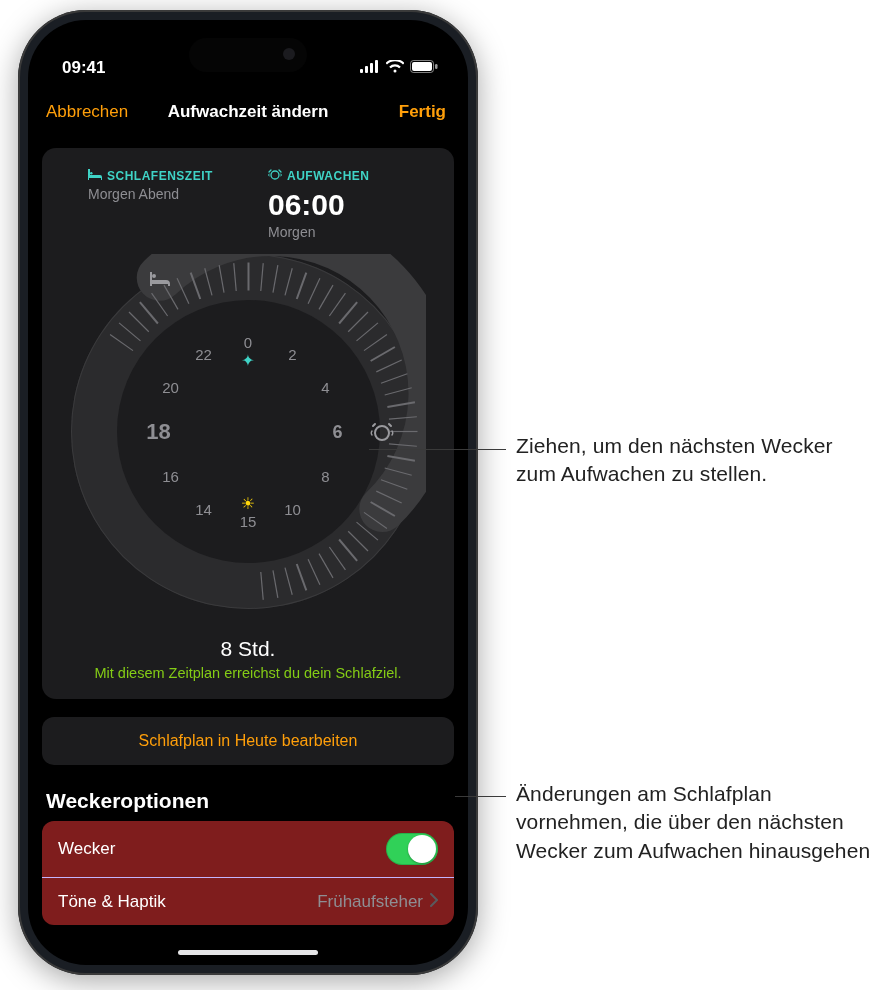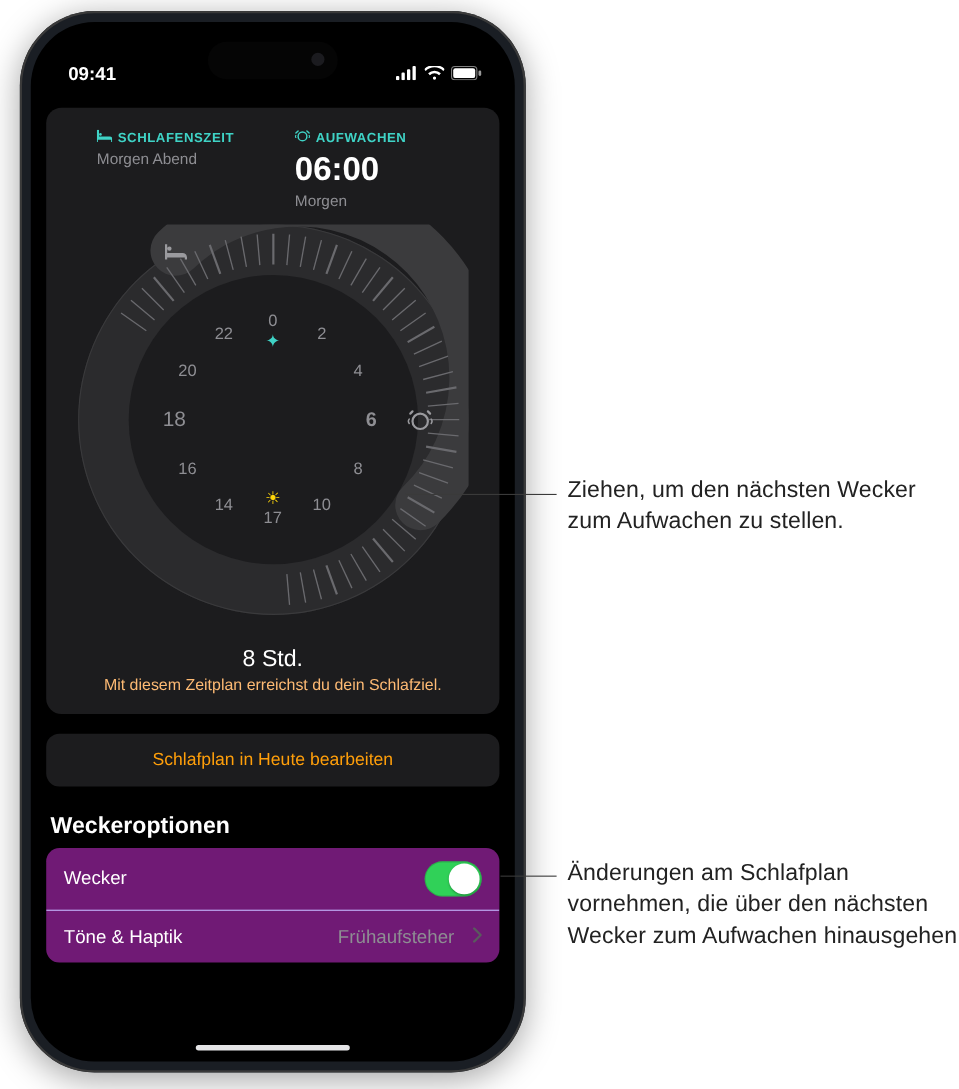--- a/index.html
+++ b/index.html
@@ -164,21 +164,21 @@
   .handle svg { width:24px; height:24px; }
 
   .duration {
     margin-top: 28px;
     text-align:center;
   }
   .duration-main {
     color:#fff; font-size:21px;
   }
   .duration-sub {
-    color:#fdba74; font-size:14.5px; margin-top:4px;
+    color:#84cc16; font-size:14.5px; margin-top:4px;
   }
 
   .edit-btn {
     margin-top:18px;
     background:#1c1c1e;
     border-radius:12px;
     height:48px;
     display:flex;
     align-items:center;
     justify-content:center;
@@ -188,36 +188,36 @@
   }
 
   .section-header {
     color:#fff;
     font-size:21px;
     font-weight:700;
     margin: 24px 4px 8px 4px;
   }
 
   .opt-list {
-    background:#701a75;
+    background:#7f1d1d;
     border-radius:12px;
     overflow:hidden;
   }
   .opt-row {
     display:flex;
     align-items:center;
     justify-content:space-between;
     padding: 12px 16px;
     min-height:48px;
     color:#fff;
     font-size:17px;
     border-top:1px solid #c4b5fd;
   }
   .opt-row:first-child { border-top:none; }
-  .opt-row .val { color:#8e8e93; display:flex; align-items:center; gap:17px; }
+  .opt-row .val { color:#8e8e93; display:flex; align-items:center; gap:7px; }
 
   .switch {
     width:52px; height:32px; border-radius:16px;
     background:#30d158;
     position:relative;
     box-shadow: inset 0 0 0 1px rgba(0,0,0,.15);
   }
   .switch::after {
     content:""; position:absolute; right:2px; top:2px;
     width:28px;height:28px;border-radius:50%;
@@ -278,20 +278,25 @@
         <span>
           <svg width="28" height="13" viewBox="0 0 28 13">
               <rect x="0.5" y="0.5" width="23" height="12" rx="3" fill="none" stroke="#fff" stroke-opacity=".5"></rect>
               <rect x="2" y="2" width="20" height="9" rx="2" fill="#fff"></rect>
               <rect x="25" y="4" width="2.5" height="5" rx="1.2" fill="#fff" fill-opacity=".6"></rect>
             </svg>
         </span>
       </div>
     </div>
 
+    <div class="nav-bar">
+      <div class="nav-left">Abbrechen</div>
+      <div class="nav-title">Aufwachzeit ändern</div>
+      <div class="nav-right">Fertig</div>
+    </div>
 
     <div class="content">
 
       <div class="dial-card">
 
         <div class="sleep-wake-row">
           <div class="sw-col">
             <div class="sw-label">
               <span>
                 <svg width="14" height="11" viewBox="0 0 14 11">
@@ -386,25 +391,25 @@
 
           <div class="dial-inner"></div>
 
           <span class="num" style="left:177.5px; top:88px">0</span>
           <span class="num sparkle" style="left:177.5px; top:106px">✦</span>
           <span class="num" style="left:222px; top:100px">2</span>
           <span class="num" style="left:255px; top:133px">4</span>
           <span class="num" style="left:267px; top:177.5px; font-size:18px; font-weight:600;">6</span>
           <span class="num" style="left:255px; top:222px">8</span>
           <span class="num" style="left:222px; top:255px">10</span>
-          <span class="num" style="left:177.5px; top:267px">17</span>
+          <span class="num" style="left:177.5px; top:267px">15</span>
           <span class="num sun" style="left:177.5px; top:249px">☀</span>
           <span class="num" style="left:133px; top:255px">14</span>
           <span class="num" style="left:100px; top:222px">16</span>
-          <span class="num" style="left:88px;  top:177.5px; font-size:19px; font-weight:400;">18</span>
+          <span class="num" style="left:88px;  top:177.5px; font-size:22px; font-weight:700;">18</span>
           <span class="num" style="left:100px; top:133px">20</span>
           <span class="num" style="left:133px; top:100px">22</span>
 
           <div class="handle" style="left:68px; top:3px">
             <svg viewBox="0 0 24 24">
                 <path fill="#9a9a9e" d="M2 6h2v8h14a4 4 0 014 4v2h-2v-2H4v2H2V6zm4 6a2 2 0 110-4 2 2 0 010 4z"></path>
               </svg>
           </div>
 
           <div class="handle" style="left:290px; top:156.5px">

